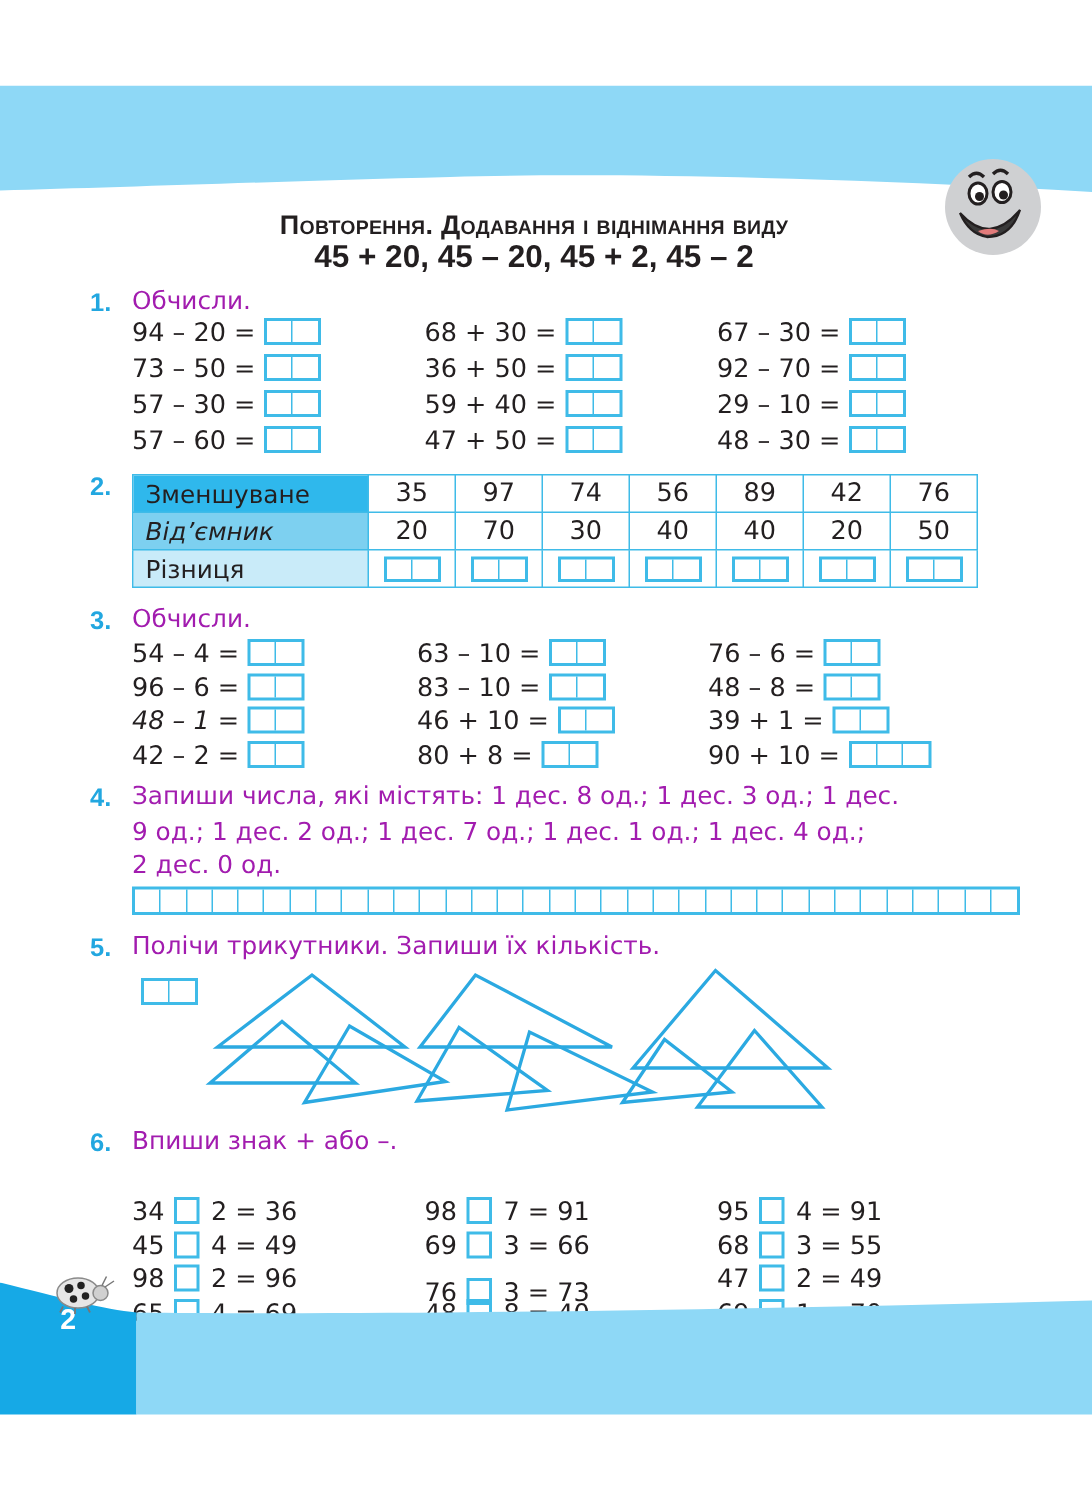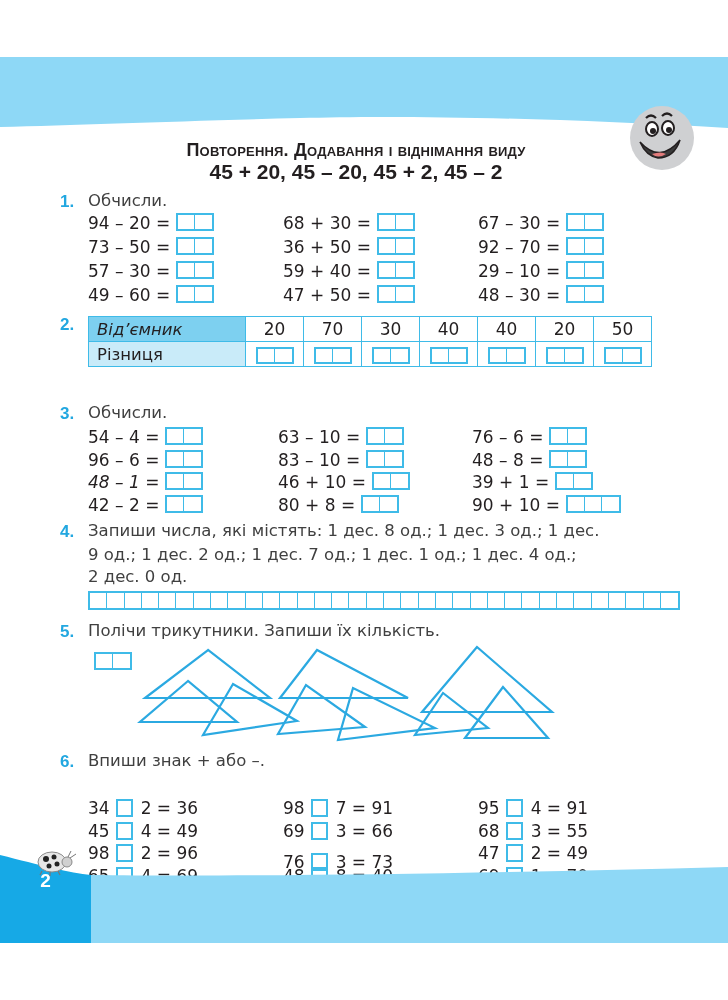--- a/index.html
+++ b/index.html
@@ -9,21 +9,21 @@
   .top-band { position: absolute; left: 0; top: 57px; width: 728px; height: 75px; }
   .bottom-band { position: absolute; left: 0; top: 855px; width: 728px; height: 90px; }
 
   .smiley { position: absolute; left: 628px; top: 104px; width: 68px; height: 68px; }
 
   .title { position: absolute; left: 0; width: 728px; text-align: center; font-family: "Liberation Sans", sans-serif; font-weight: bold; color: #231f20; }
   .title-1 { top: 140px; left: -8px; font-size: 18px; letter-spacing: 0.2px; font-variant: small-caps; }
   .title-2 { top: 160px; left: -8px; font-size: 21px; }
 
   .task-num { position: absolute; left: 60px; font-family: "Liberation Sans", sans-serif; font-weight: bold; font-size: 17px; color: #22a7e0; }
-  .task-text { position: absolute; left: 88px; font-family: "DejaVu Sans", sans-serif; font-size: 16.5px; color: #404040; }
+  .task-text { position: absolute; left: 88px; font-family: "DejaVu Sans", sans-serif; font-size: 16.5px; color: #a21caf; }
 
   .eq { position: absolute; font-size: 17px; font-family: "DejaVu Sans", sans-serif; color: #231f20; white-space: nowrap; height: 20px; line-height: 20px; }
   .eq .expr { display: inline-block; vertical-align: middle; }
   .boxes { display: inline-block; vertical-align: middle; border: 2px solid #3fbbe8; height: 18px; margin-left: 6px; position: relative; top: -1px; }
   .boxes .cell { display: inline-block; width: 17px; height: 14px; border-right: 1.5px solid #3fbbe8; vertical-align: top; }
   .boxes .cell:last-child { border-right: none; }
 
   table.t2 { position: absolute; left: 88px; top: 316px; border-collapse: collapse; font-family: "DejaVu Sans", sans-serif; }
   table.t2 td { border: 1.5px solid #3fbbe8; height: 25px; font-size: 17px; text-align: center; width: 58px; padding: 0; }
   table.t2 td.lbl { width: 157px; text-align: left; padding-left: 8px; font-size: 16.5px; }
@@ -67,34 +67,44 @@
 
 <div class="title title-1">Повторення. Додавання і віднімання виду</div>
 <div class="title title-2">45 + 20, 45 – 20, 45 + 2, 45 – 2</div>
 
 <div class="task-num" style="top:192px">1.</div>
 <div class="task-text" style="top:191px">Обчисли.</div>
 <div id="task1-area">
     <div class="eq" style="left: 88px; top: 212px;"><span class="expr">94 – 20 =</span><span class="boxes"><span class="cell"></span><span class="cell"></span></span></div>
     <div class="eq" style="left: 88px; top: 236px;"><span class="expr">73 – 50 =</span><span class="boxes"><span class="cell"></span><span class="cell"></span></span></div>
     <div class="eq" style="left: 88px; top: 260px;"><span class="expr">57 – 30 =</span><span class="boxes"><span class="cell"></span><span class="cell"></span></span></div>
-    <div class="eq" style="left: 88px; top: 284px;"><span class="expr">49 – 60 =</span><span class="boxes"><span class="cell"></span><span class="cell"></span></span></div>
+    <div class="eq" style="left: 88px; top: 284px;"><span class="expr">57 – 60 =</span><span class="boxes"><span class="cell"></span><span class="cell"></span></span></div>
     <div class="eq" style="left: 283px; top: 212px;"><span class="expr">68 + 30 =</span><span class="boxes"><span class="cell"></span><span class="cell"></span></span></div>
     <div class="eq" style="left: 283px; top: 236px;"><span class="expr">36 + 50 =</span><span class="boxes"><span class="cell"></span><span class="cell"></span></span></div>
     <div class="eq" style="left: 283px; top: 260px;"><span class="expr">59 + 40 =</span><span class="boxes"><span class="cell"></span><span class="cell"></span></span></div>
     <div class="eq" style="left: 283px; top: 284px;"><span class="expr">47 + 50 =</span><span class="boxes"><span class="cell"></span><span class="cell"></span></span></div>
     <div class="eq" style="left: 478px; top: 212px;"><span class="expr">67 – 30 =</span><span class="boxes"><span class="cell"></span><span class="cell"></span></span></div>
     <div class="eq" style="left: 478px; top: 236px;"><span class="expr">92 – 70 =</span><span class="boxes"><span class="cell"></span><span class="cell"></span></span></div>
     <div class="eq" style="left: 478px; top: 260px;"><span class="expr">29 – 10 =</span><span class="boxes"><span class="cell"></span><span class="cell"></span></span></div>
     <div class="eq" style="left: 478px; top: 284px;"><span class="expr">48 – 30 =</span><span class="boxes"><span class="cell"></span><span class="cell"></span></span></div>
   </div>
 
 <div class="task-num" style="top:315px">2.</div>
 <table class="t2">
   <tbody id="t2-body">
+      <tr class="r1">
+        <td class="lbl">Зменшуване</td>
+        <td>35</td>
+        <td>97</td>
+        <td>74</td>
+        <td>56</td>
+        <td>89</td>
+        <td>42</td>
+        <td>76</td>
+      </tr>
       <tr class="r2">
         <td class="lbl">Від’ємник</td>
         <td>20</td>
         <td>70</td>
         <td>30</td>
         <td>40</td>
         <td>40</td>
         <td>20</td>
         <td>50</td>
       </tr>

